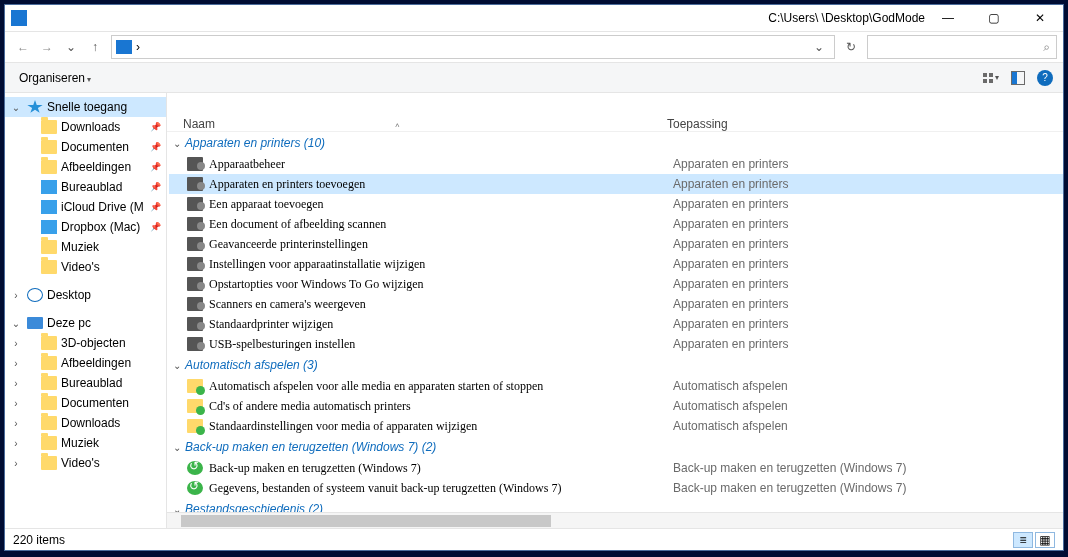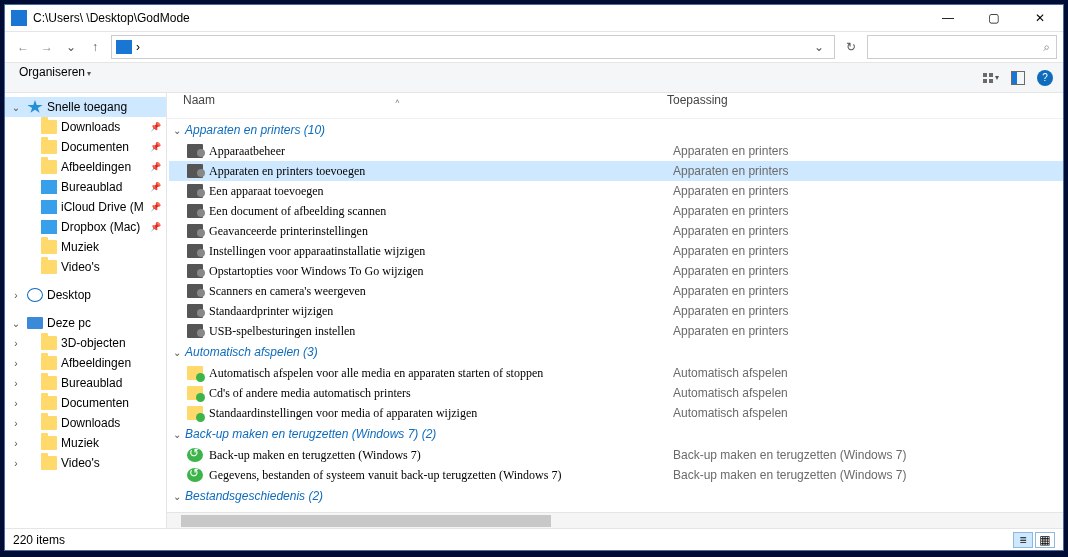--- a/index.html
+++ b/index.html
@@ -1,31 +1,31 @@
 <!DOCTYPE html>
 <html><head>
 <meta charset="utf-8">
 <style>
 *{box-sizing:border-box;margin:0;padding:0;font-family:"Segoe UI",Tahoma,sans-serif;font-size:12px;}
 body{width:1068px;height:557px;background:#000c33;overflow:hidden;}
 .win{position:absolute;top:4px;left:4px;right:4px;bottom:6px;background:#fff;border:1px solid #4a6b9b;display:flex;flex-direction:column;}
-.titlebar{height:26px;display:flex;align-items:center;padding:0 0 0 6px;}
+.titlebar{height:26px;display:flex;align-items:center;padding:0 0 0 6px;text-align:right;}
 .titlebar .icon{width:16px;height:16px;background:#1976d2;margin-right:6px;flex:none;}
 .titlebar .title{flex:1;color:#000;}
 .titlebar .btn{width:46px;height:26px;display:flex;align-items:center;justify-content:center;color:#000;}
 .navbar{height:32px;border-top:1px solid #e5e5e5;border-bottom:1px solid #e5e5e5;display:flex;align-items:center;padding:0 6px;}
 .nav-arrow{width:24px;height:24px;display:flex;align-items:center;justify-content:center;color:#8a8a8a;}
 .nav-up{width:24px;height:24px;display:flex;align-items:center;justify-content:center;color:#555;}
 .addr{flex:1;height:24px;border:1px solid #ccc;margin:0 4px;display:flex;align-items:center;padding:0 4px;}
 .addr .ico{width:16px;height:14px;background:#1976d2;margin-right:4px;}
 .addr .chev{margin-left:auto;color:#555;padding:0 6px;}
 .refresh{width:24px;height:24px;display:flex;align-items:center;justify-content:center;color:#555;}
 .search{width:190px;height:24px;border:1px solid #ccc;margin-left:4px;display:flex;align-items:center;justify-content:flex-end;padding:0 6px;}
 .search span{color:#8a8a8a;}
-.cmdbar{height:30px;background:#f5f6f7;border-bottom:1px solid #e5e5e5;display:flex;padding:0 10px;}
+.cmdbar{height:30px;background:#f5f6f7;border-bottom:1px solid #e5e5e5;display:flex;align-items:center;padding:0 10px;}
 .cmdbar .org{padding:2px 4px;}
 .cmdbar .org:after{content:"▾";font-size:8px;margin-left:2px;color:#555;}
 .cmdbar .right{margin-left:auto;display:flex;align-items:center;gap:12px;}
 .cmdbar .viewbtn{display:flex;align-items:center;gap:2px;color:#555;}
 .cmdbar .pane{width:14px;height:14px;border:1px solid #6a6a6a;position:relative;}
 .cmdbar .pane:before{content:"";position:absolute;left:0;top:0;bottom:0;width:5px;background:#1976d2;}
 .cmdbar .help{width:16px;height:16px;border-radius:50%;background:#0f6cbd;color:#fff;display:flex;align-items:center;justify-content:center;font-size:10px;}
 .body{flex:1;display:flex;min-height:0;}
 .sidebar{width:162px;border-right:1px solid #e5e5e5;overflow-y:auto;padding:4px 0;}
 .sb-item{display:flex;align-items:center;height:20px;padding:0 4px;}
@@ -35,21 +35,21 @@
 .sb-item .ico{width:16px;height:14px;margin:0 4px;flex:none;}
 .sb-item .lbl{white-space:nowrap;overflow:hidden;text-overflow:ellipsis;flex:1;}
 .sb-item .pin{color:#666;font-size:9px;margin-left:2px;}
 .ico.star{background:#2590d8;clip-path:polygon(50% 0,61% 35%,98% 35%,68% 57%,79% 91%,50% 70%,21% 91%,32% 57%,2% 35%,39% 35%);}
 .ico.folder{background:#ffd96b;border-radius:1px;position:relative;}
 .ico.folder:before{content:"";position:absolute;top:-3px;left:0;width:7px;height:3px;background:#ffd96b;border-radius:1px 1px 0 0;}
 .ico.blue{background:#38a0ea;}
 .ico.cloud{background:#fff;border:1px solid #0f6cbd;border-radius:50%;}
 .ico.pc{background:#3b8ad9;width:16px;height:12px;border-radius:1px;}
 .content{flex:1;display:flex;flex-direction:column;min-width:0;}
-.cols{height:26px;display:flex;align-items:flex-start;border-bottom:1px solid #f0f0f0;padding-left:16px;color:#444;}
+.cols{height:26px;display:flex;align-items:flex-end;border-bottom:1px solid #f0f0f0;padding-left:16px;color:#444;margin-top:13px;}
 .cols .c1{width:484px;}
 .cols .sort{color:#777;font-size:8px;margin-left:180px;}
 .list{flex:1;overflow-y:scroll;overflow-x:auto;padding-left:2px;}
 .inner{min-width:1200px;}
 .ghead{display:flex;align-items:center;height:22px;padding-left:4px;}
 .ghead .exp{color:#555;font-size:10px;width:12px;}
 .ghead .gtxt{color:#0f6cbd;font-style:italic;}
 .row{display:flex;align-items:center;height:20px;padding-left:18px;}
 .row.sel{background:#cde8ff;}
 .row .ico{width:16px;height:14px;margin-right:6px;flex:none;position:relative;}

